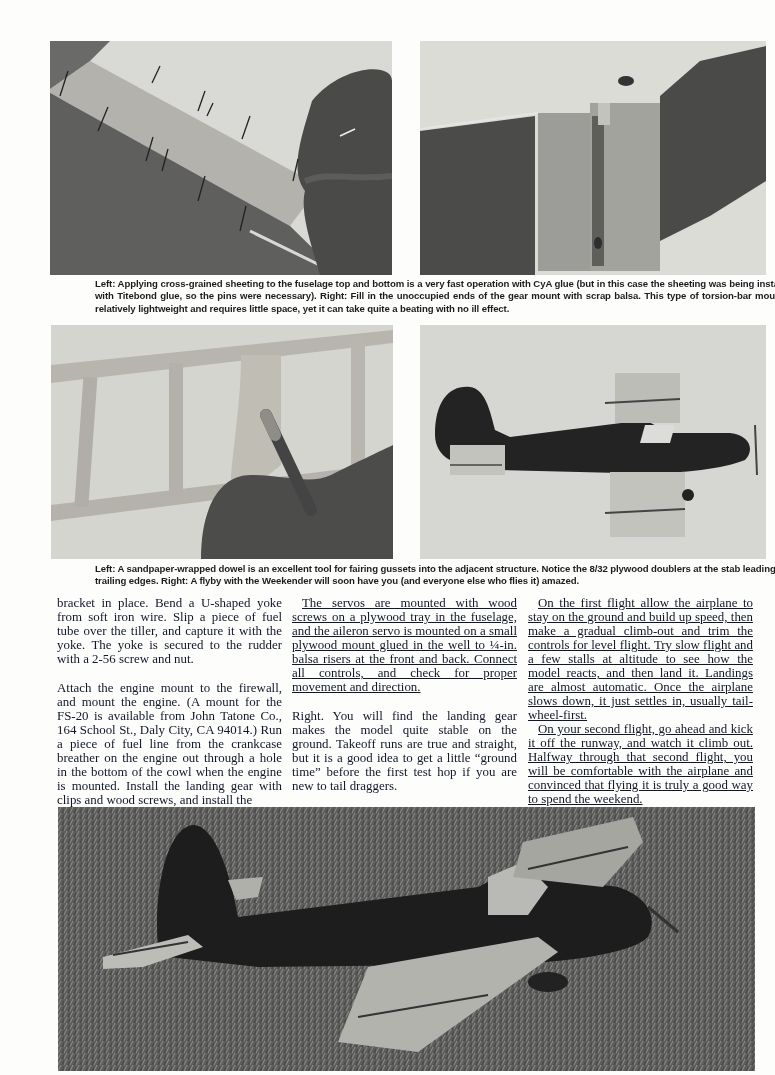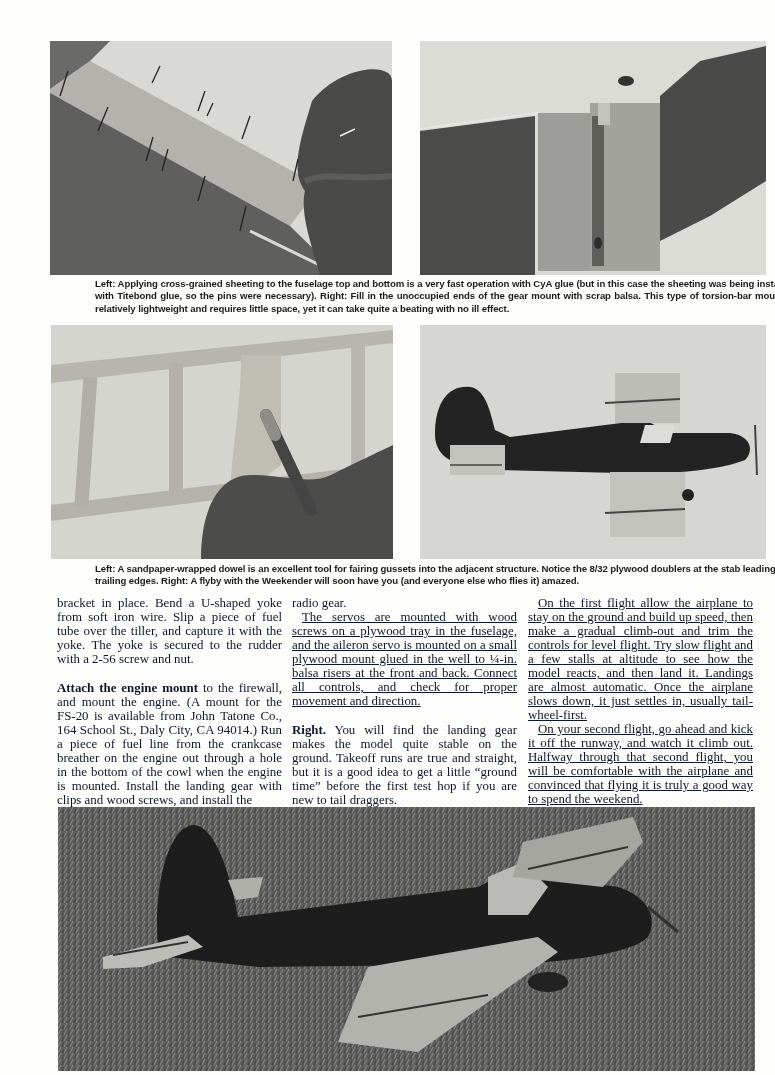--- a/index.html
+++ b/index.html
@@ -15,21 +15,21 @@
     letter-spacing: -0.1px;
     margin-left: 38px;
   }
   .col {
     position: absolute; top: 596px; width: 225px;
     font-size: 12.9px; line-height: 14px; text-align: justify; color: #0f172a;
   }
   .col p { margin: 0; }
   .col p.indent { text-indent: 10px; text-decoration: underline; }
   .col p.gap { margin-top: 15px; }
-  .col b { font-weight: bold; }
+  .col b { font-weight: normal; }
   svg { display: block; }
 </style>
 </head>
 <body>
 
 <div class="photo" style="left:50px;top:41px;width:342px;height:234px;">
   <svg width="342" height="234" viewBox="0 0 342 234">
     <rect width="342" height="234" fill="#d9dad6"></rect>
     <polygon points="0,50 0,234 250,234 0,50" fill="#6e6e6c"></polygon>
     <polygon points="0,48 40,20 270,145 240,185 0,52" fill="#b3b2ad"></polygon>
@@ -104,21 +104,20 @@
 </div>
 
 <div class="caption" style="top:563px;">Left: A sandpaper-wrapped dowel is an excellent tool for fairing gussets into the adjacent structure. Notice the 8/32 plywood doublers at the stab leading and trailing edges. Right: A flyby with the Weekender will soon have you (and everyone else who flies it) amazed.</div>
 
 <div class="col" style="left:57px;">
   <p>bracket in place. Bend a U-shaped yoke from soft iron wire. Slip a piece of fuel tube over the tiller, and capture it with the yoke. The yoke is secured to the rudder with a 2-56 screw and nut.</p>
   <p class="gap"><b>Attach the engine mount</b><span> to the firewall, and mount the engine. (A mount for the FS-20 is available from John Tatone Co., 164 School St., Daly City, CA 94014.) Run a piece of fuel line from the crankcase breather on the engine out through a hole in the bottom of the cowl when the engine is mounted. Install the landing gear with clips and wood screws, and install the</span></p>
 </div>
 
 <div class="col" style="left:292px;">
-  <p>radio gear.</p>
   <p class="indent">The servos are mounted with wood screws on a plywood tray in the fuselage, and the aileron servo is mounted on a small plywood mount glued in the well to ¼-in. balsa risers at the front and back. Connect all controls, and check for proper movement and direction.</p>
   <p class="gap"><b>Right.</b><span> You will find the landing gear makes the model quite stable on the ground. Takeoff runs are true and straight, but it is a good idea to get a little “ground time” before the first test hop if you are new to tail draggers.</span></p>
 </div>
 
 <div class="col" style="left:528px;">
   <p class="indent">On the first flight allow the airplane to stay on the ground and build up speed, then make a gradual climb-out and trim the controls for level flight. Try slow flight and a few stalls at altitude to see how the model reacts, and then land it. Landings are almost automatic. Once the airplane slows down, it just settles in, usually tail-wheel-first.</p>
   <p class="indent">On your second flight, go ahead and kick it off the runway, and watch it climb out. Halfway through that second flight, you will be comfortable with the airplane and convinced that flying it is truly a good way to spend the weekend.</p>
 </div>
 
 <div class="photo" style="left:58px;top:807px;width:697px;height:264px;background:#555;">

